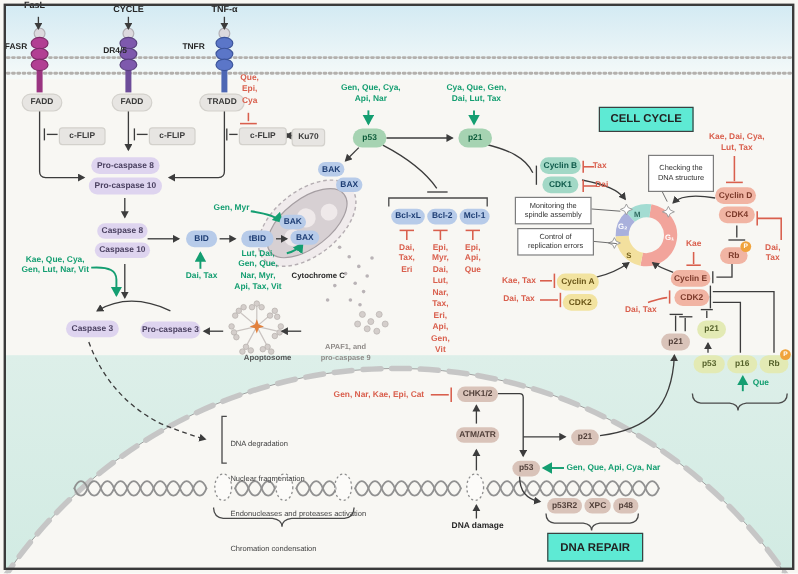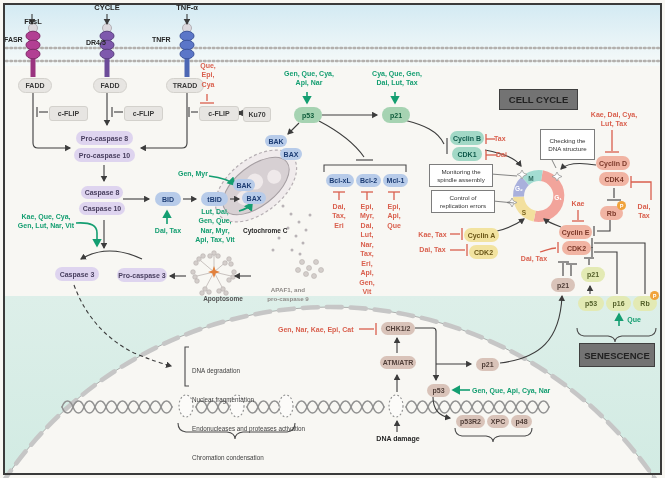--- a/index.html
+++ b/index.html
@@ -9,21 +9,21 @@
      border-radius:8px;font-weight:bold;font-size:7px;line-height:1;text-align:center;}
   .cg {background:#e7e5e2;color:#3b3b3b;border:1px solid #d3d1cc;}
   .cpu{background:#ded4ef;color:#4a4060;}
   .cbl{background:#b7cbe9;color:#1d3d74;}
   .cgr{background:#a6d3b2;color:#0e5c3b;}
   .cte{background:#a2d8c6;color:#0e594a;}
   .csa{background:#f1b4a3;color:#7c392a;}
   .cye{background:#f2e3a0;color:#6a5617;}
   .cta{background:#d9c3b9;color:#52403a;}
   .cyg{background:#e3eab4;color:#55612b;}
-  .lbox{position:absolute;z-index:3;background:#737373;border:1.5px solid #3f3f3f;display:flex;
+  .lbox{position:absolute;z-index:3;background:#5eead4;border:1.5px solid #3f3f3f;display:flex;
         align-items:center;justify-content:center;font-weight:bold;font-size:9.5px;color:#222;}
   .nbox{position:absolute;z-index:3;background:#fff;border:1px solid #7d7d7d;display:flex;
         align-items:center;justify-content:center;font-size:6.2px;color:#333;text-align:center;
         white-space:pre-line;line-height:1.25;}
   .ann{position:absolute;z-index:3;font-weight:bold;font-size:7px;line-height:1.35;
        white-space:pre-line;text-align:center;}
   .gtx{color:#149e71;}
   .rtx{color:#d95f4d;}
   .blab{position:absolute;z-index:3;font-weight:bold;color:#272727;white-space:pre-line;}
   .pb{position:absolute;z-index:4;width:9px;height:9px;border-radius:50%;background:#f0a33c;
@@ -346,29 +346,29 @@
 <div class="pb" style="left:650px;top:291px">P</div>
 <div class="p cta" style="left:381px;top:322px;width:34px;height:13px">CHK1/2</div>
 <div class="p cta" style="left:380px;top:356px;width:36px;height:13px">ATM/ATR</div>
 <div class="p cta" style="left:427px;top:384px;width:23px;height:13px">p53</div>
 <div class="p cta" style="left:476px;top:358px;width:23px;height:13px">p21</div>
 <div class="p cta" style="left:456px;top:415px;width:29px;height:13px">p53R2</div>
 <div class="p cta" style="left:487px;top:415px;width:22px;height:13px">XPC</div>
 <div class="p cta" style="left:511px;top:415px;width:21px;height:13px">p48</div>
 
 <div class="lbox" style="left:499px;top:89px;width:77px;height:19px">CELL CYCLE</div>
-<div class="lbox" style="left:579px;top:343px;width:74px;height:22px">SENESCENCE</div>
+<div class="lbox" style="left:456px;top:444px;width:78px;height:22px">DNA REPAIR</div>
 <div class="nbox" style="left:540px;top:129px;width:53px;height:29px">Checking the
 DNA structure</div>
 <div class="nbox" style="left:429px;top:164px;width:62px;height:21px">Monitoring the
 spindle assembly</div>
 <div class="nbox" style="left:431px;top:190px;width:62px;height:21px">Control of
 replication errors</div>
 
-<div class="blab" style="left:20px;top:17px;width:26px;font-size:7.5px;text-align:center">FasL</div>
+<div class="blab" style="left:20px;top:0;width:26px;font-size:7.5px;text-align:left">FasL</div>
 <div class="blab" style="left:92px;top:3px;width:30px;font-size:7.5px;text-align:center">CYCLE</div>
 <div class="blab" style="left:172px;top:3px;width:30px;font-size:7.5px;text-align:center">TNF-α</div>
 <div class="blab" style="left:4px;top:36px;width:24px;font-size:7px">FASR</div>
 <div class="blab" style="left:86px;top:39px;width:28px;font-size:7px">DR4/5</div>
 <div class="blab" style="left:152px;top:36px;width:28px;font-size:7px">TNFR</div>
 <div class="blab" style="left:243px;top:227px;width:52px;font-size:6.5px">Cytochrome C</div>
 <div class="blab" style="left:198px;top:295px;width:50px;font-size:6.5px;color:#555;text-align:center">Apoptosome</div>
 <div class="blab" style="left:260px;top:286px;width:56px;font-size:6.2px;color:#8f8b88;text-align:center;line-height:1.4">APAF1, and
 pro-caspase 9</div>
 <div class="blab" style="left:371px;top:435px;width:54px;font-size:7px;text-align:center">DNA damage</div>

